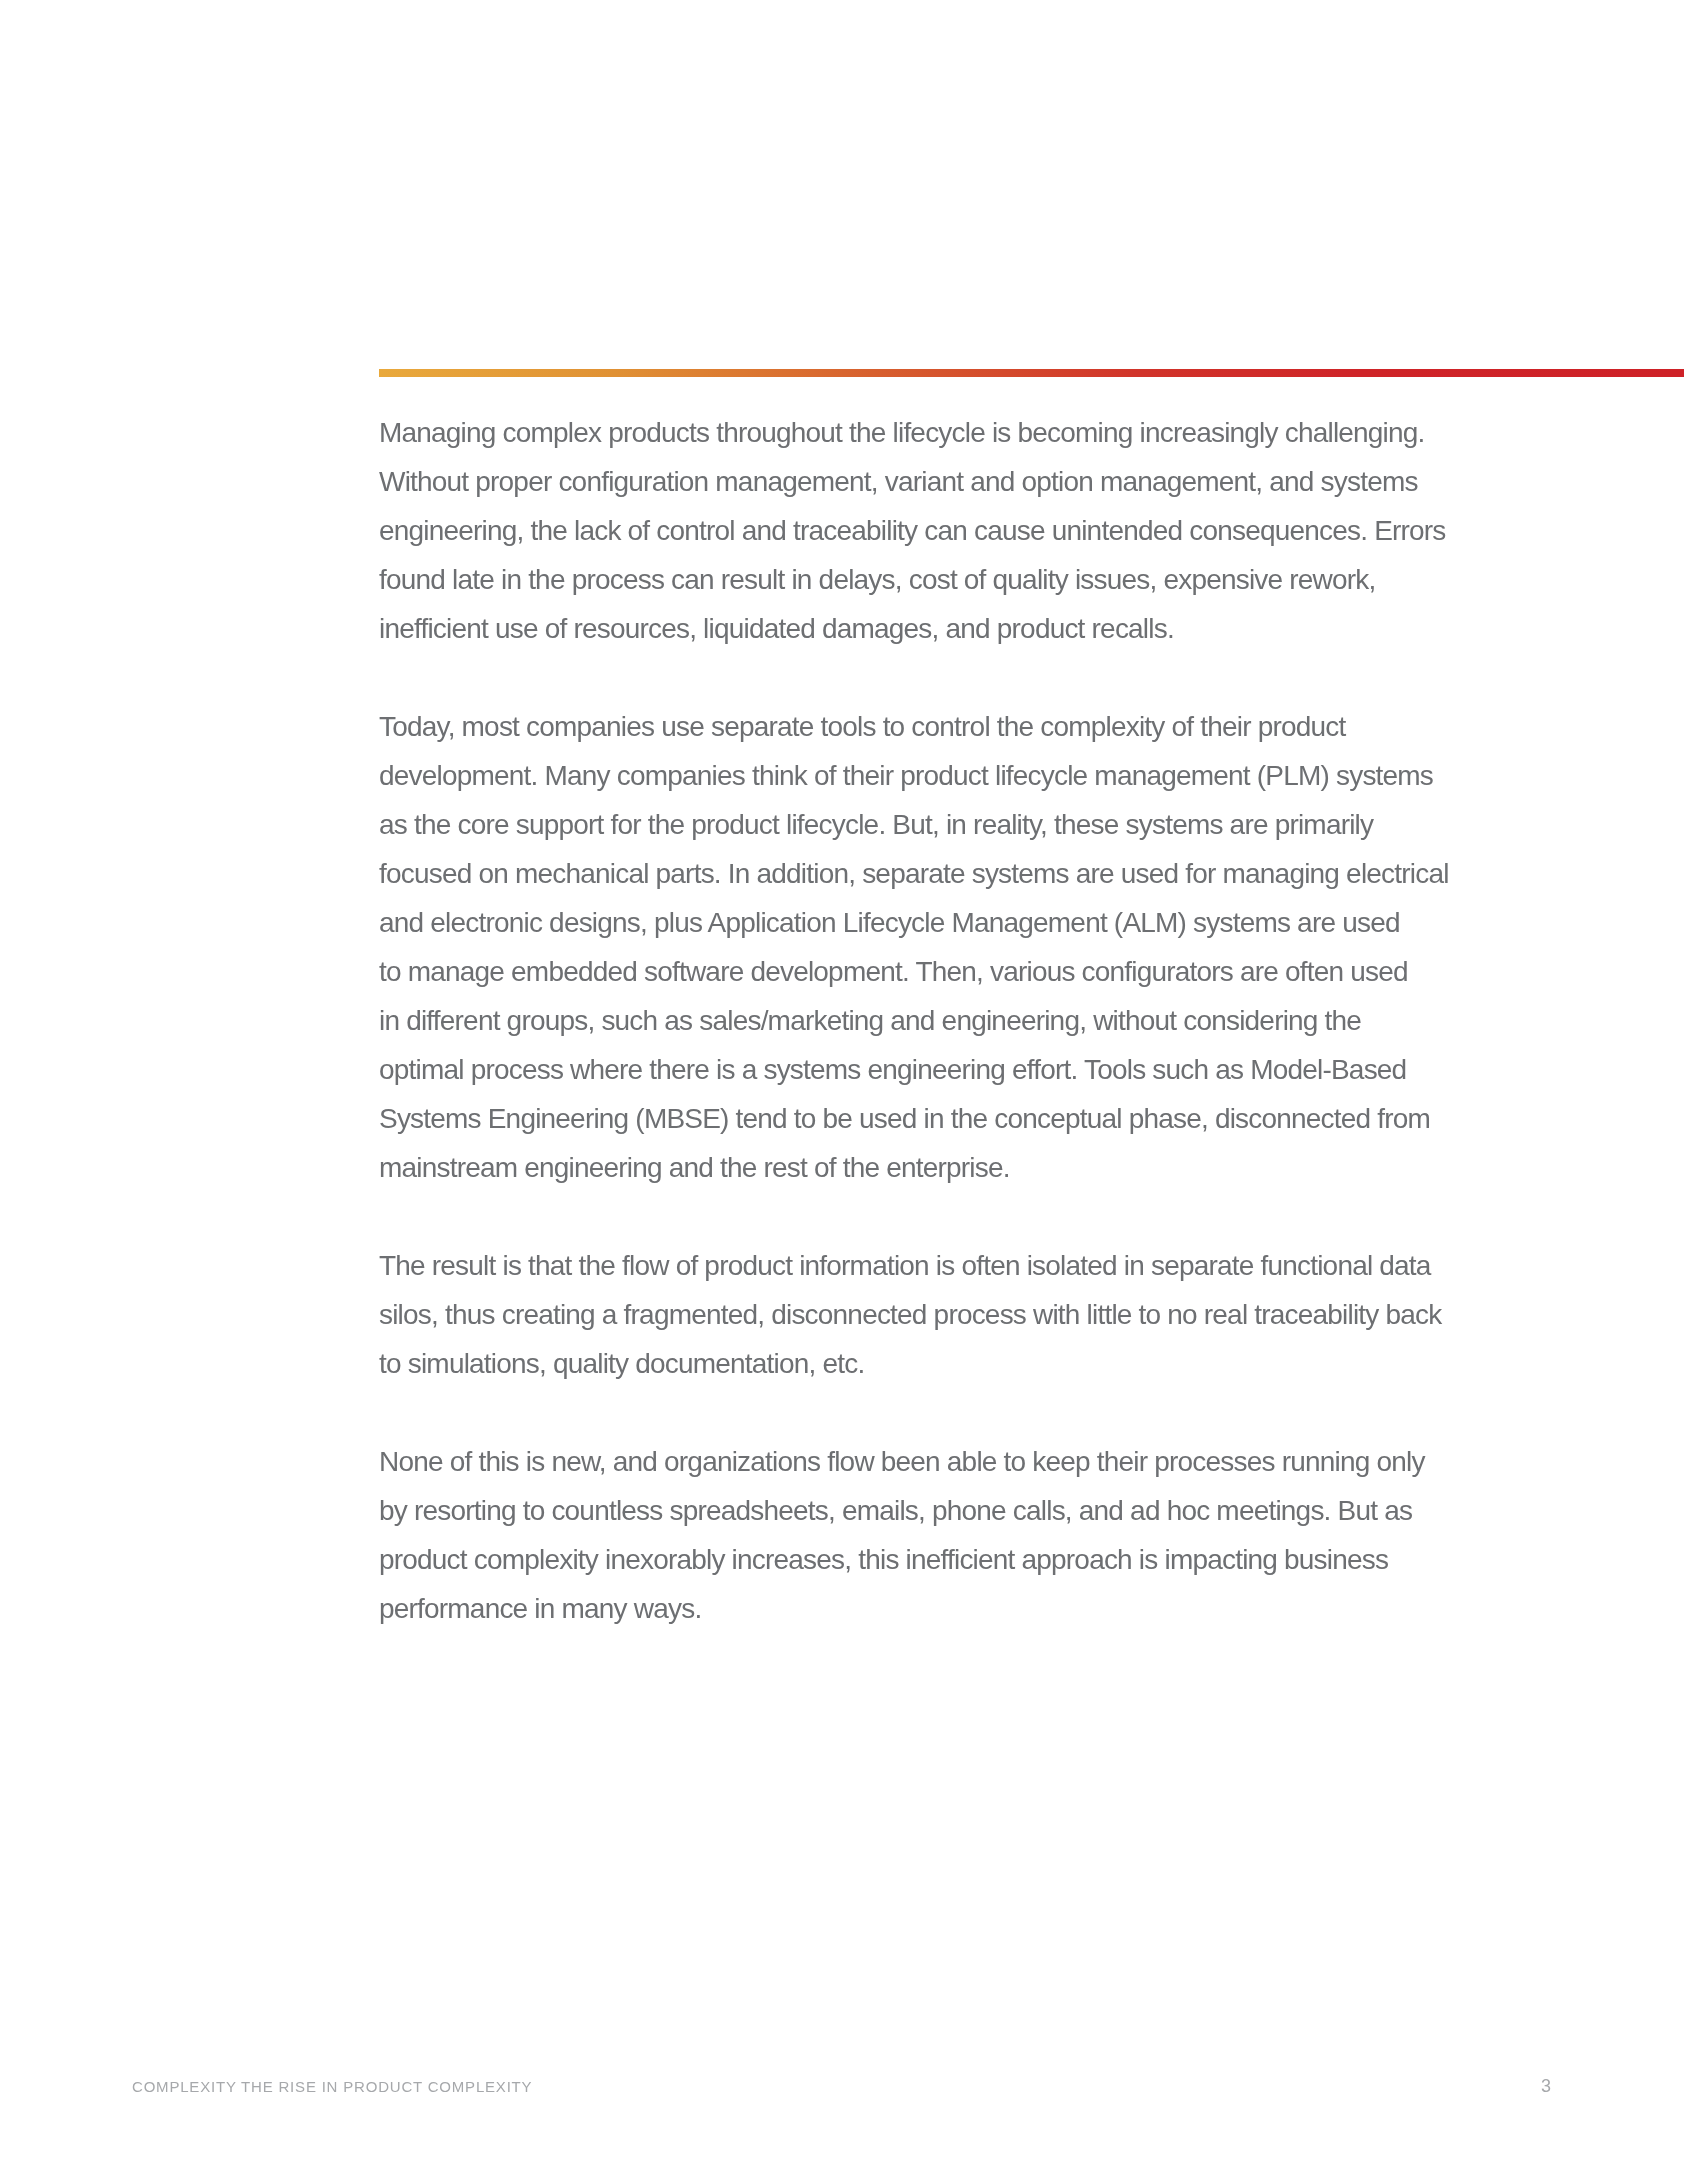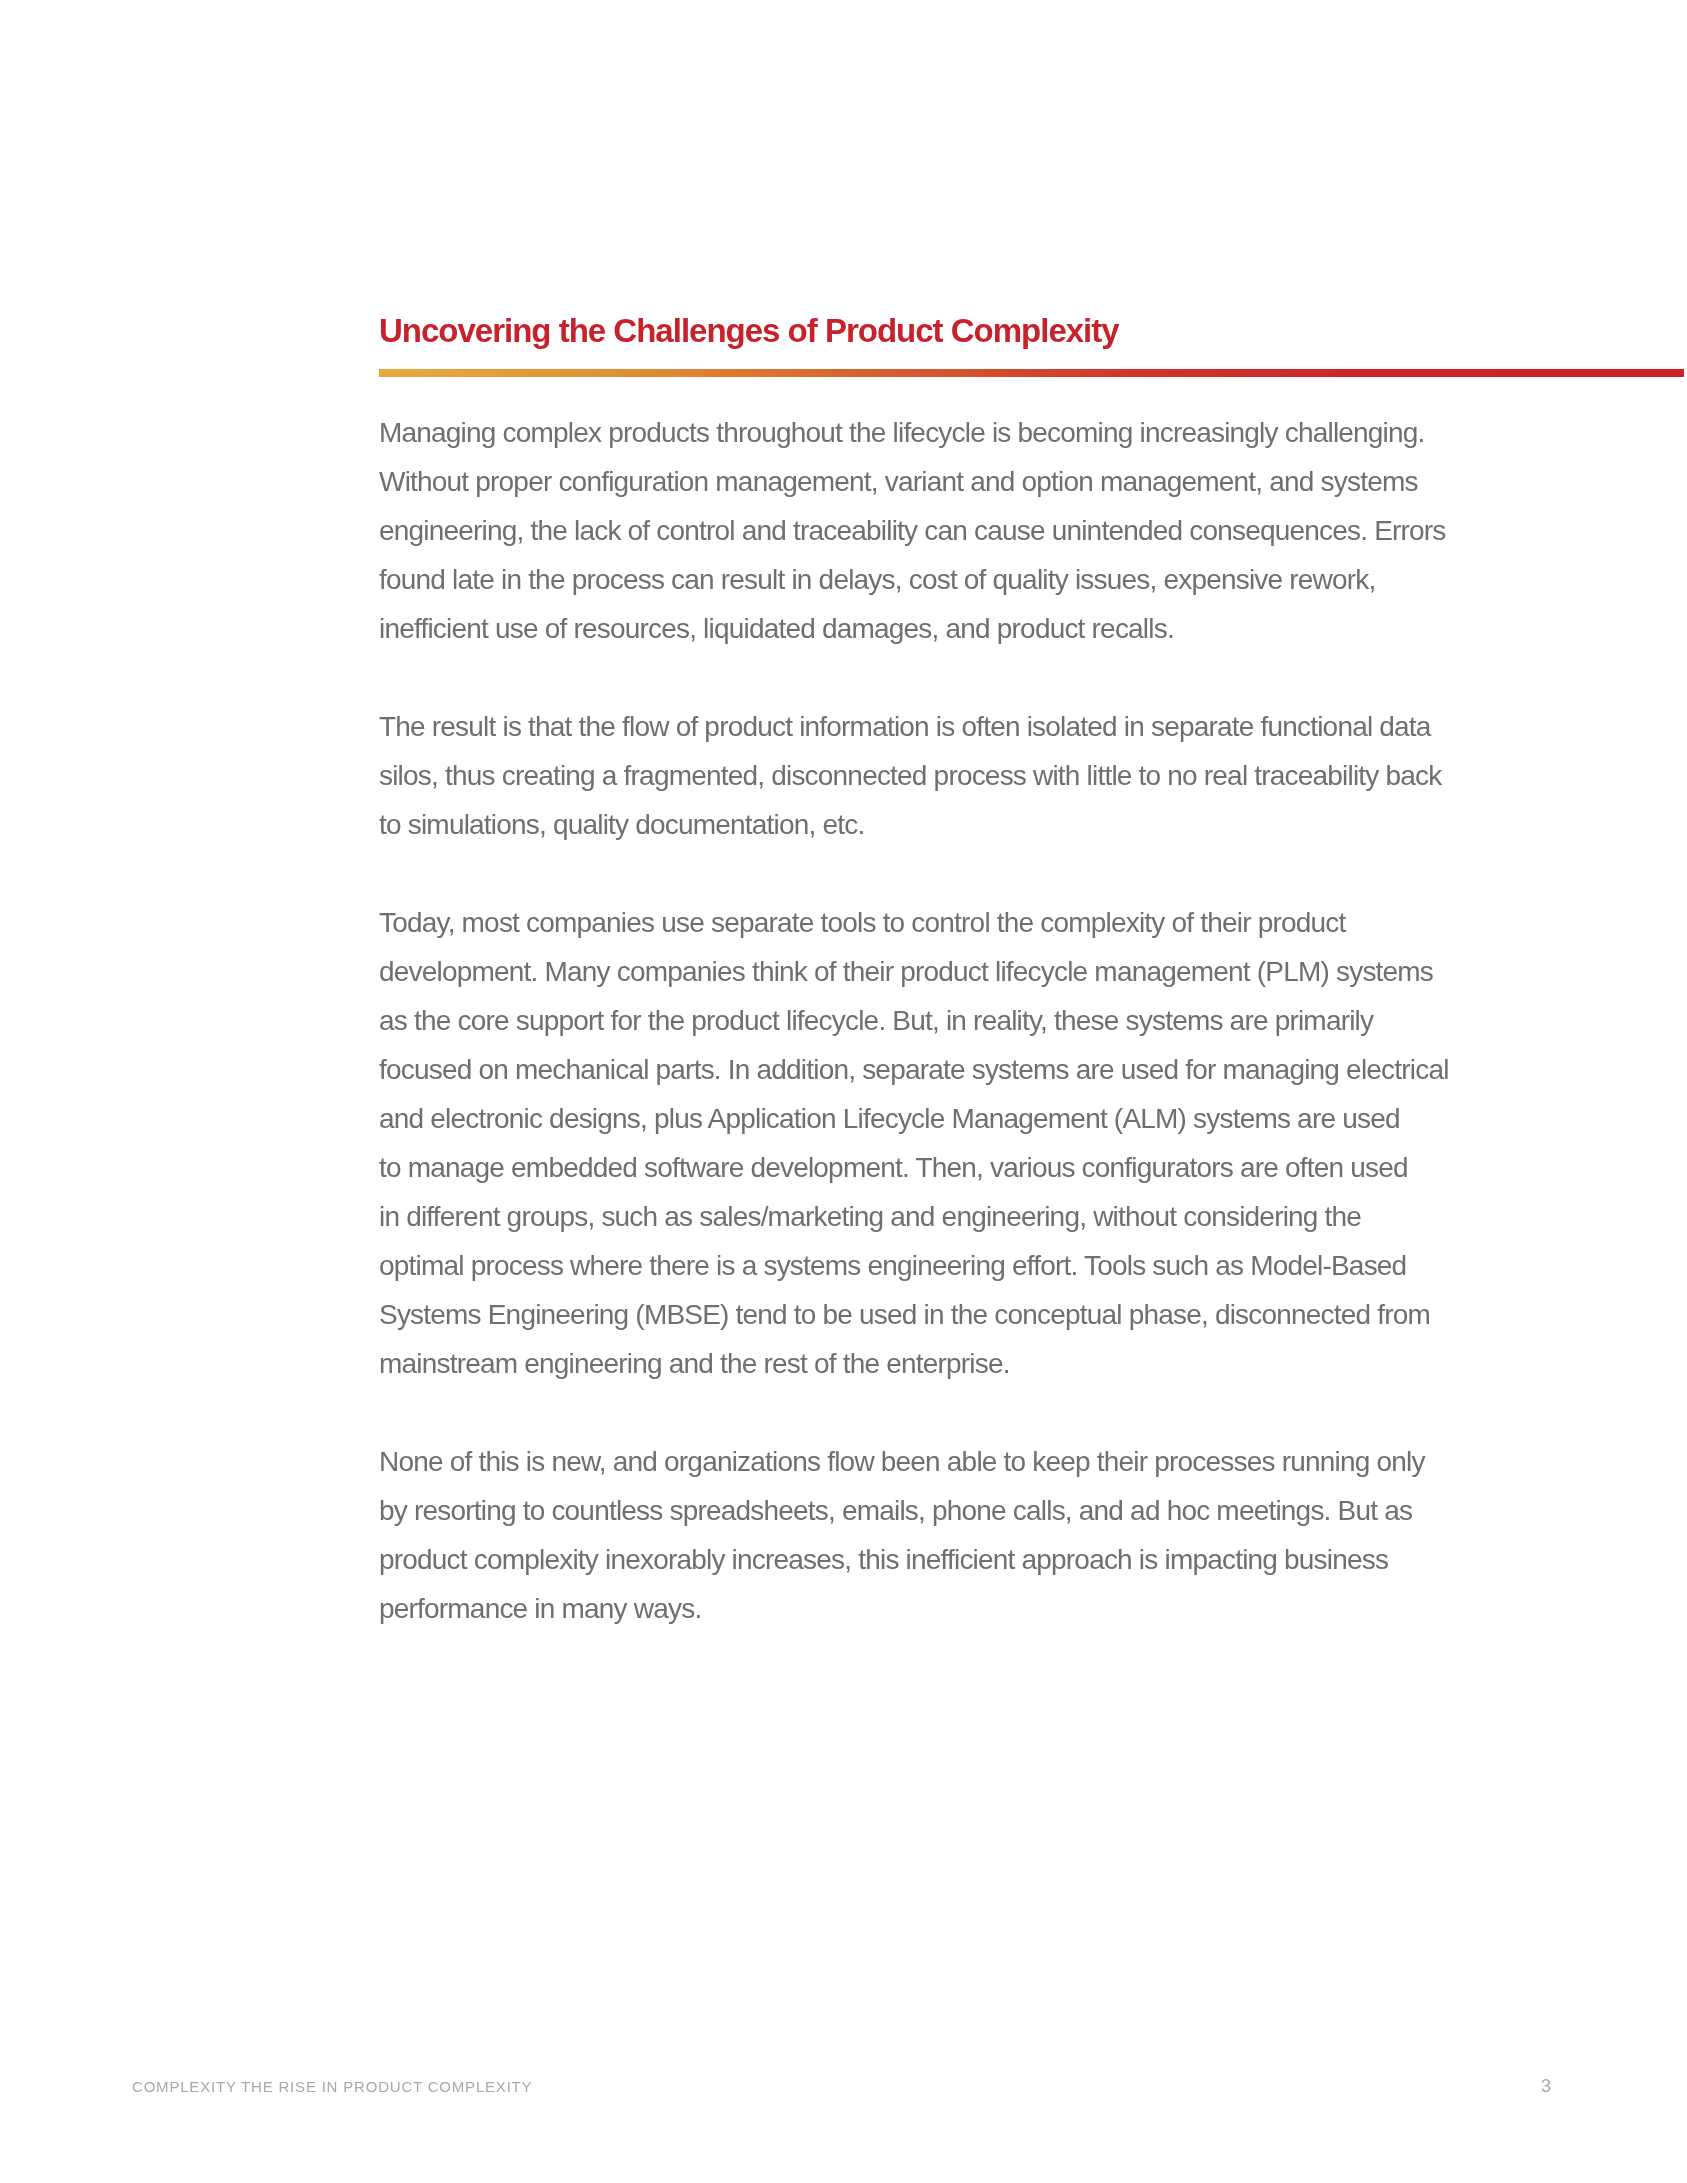--- a/index.html
+++ b/index.html
@@ -76,43 +76,42 @@
   .footer-page-number {
     font-size: 18px;
     letter-spacing: 0;
   }
 </style>
 </head>
 <body>
 
 <div class="page">
 
-  <h1 class="section-title">Uncovering the Challenges of Product Complexity</h1>
 
   <div class="title-rule"></div>
 
   <section class="body-copy">
     <p>Managing complex products throughout the lifecycle is becoming increasingly challenging.
 Without proper configuration management, variant and option management, and systems
 engineering, the lack of control and traceability can cause unintended consequences. Errors
 found late in the process can result in delays, cost of quality issues, expensive rework,
 inefficient use of resources, liquidated damages, and product recalls.</p>
-    <p>The result is that the flow of product information is often isolated in separate functional data
-silos, thus creating a fragmented, disconnected process with little to no real traceability back
-to simulations, quality documentation, etc.</p>
     <p>Today, most companies use separate tools to control the complexity of their product
 development. Many companies think of their product lifecycle management (PLM) systems
 as the core support for the product lifecycle. But, in reality, these systems are primarily
 focused on mechanical parts. In addition, separate systems are used for managing electrical
 and electronic designs, plus Application Lifecycle Management (ALM) systems are used
 to manage embedded software development. Then, various configurators are often used
 in different groups, such as sales/marketing and engineering, without considering the
 optimal process where there is a systems engineering effort. Tools such as Model-Based
 Systems Engineering (MBSE) tend to be used in the conceptual phase, disconnected from
 mainstream engineering and the rest of the enterprise.</p>
+    <p>The result is that the flow of product information is often isolated in separate functional data
+silos, thus creating a fragmented, disconnected process with little to no real traceability back
+to simulations, quality documentation, etc.</p>
     <p>None of this is new, and organizations flow been able to keep their processes running only
 by resorting to countless spreadsheets, emails, phone calls, and ad hoc meetings. But as
 product complexity inexorably increases, this inefficient approach is impacting business
 performance in many ways.</p>
   </section>
 
   <footer class="page-footer">
     <span class="footer-running-title">COMPLEXITY THE RISE IN PRODUCT COMPLEXITY</span>
     <span class="footer-page-number">3</span>
   </footer>

